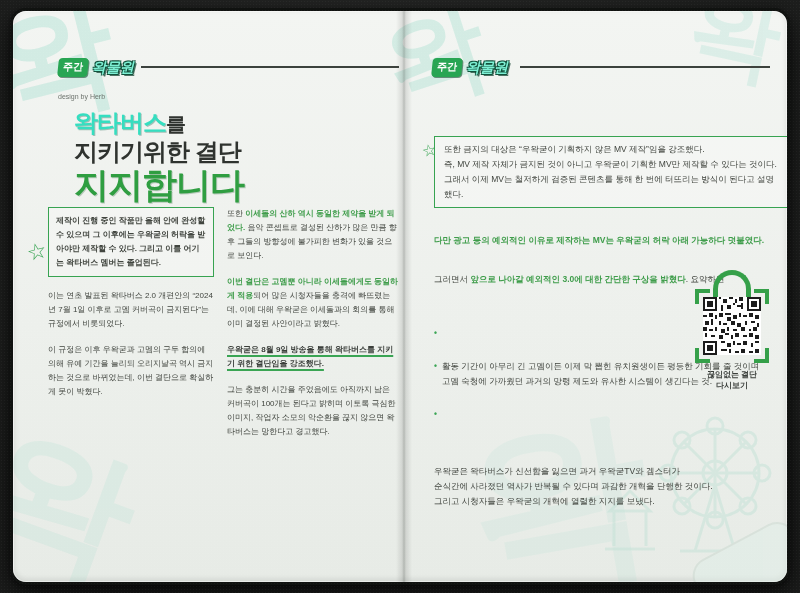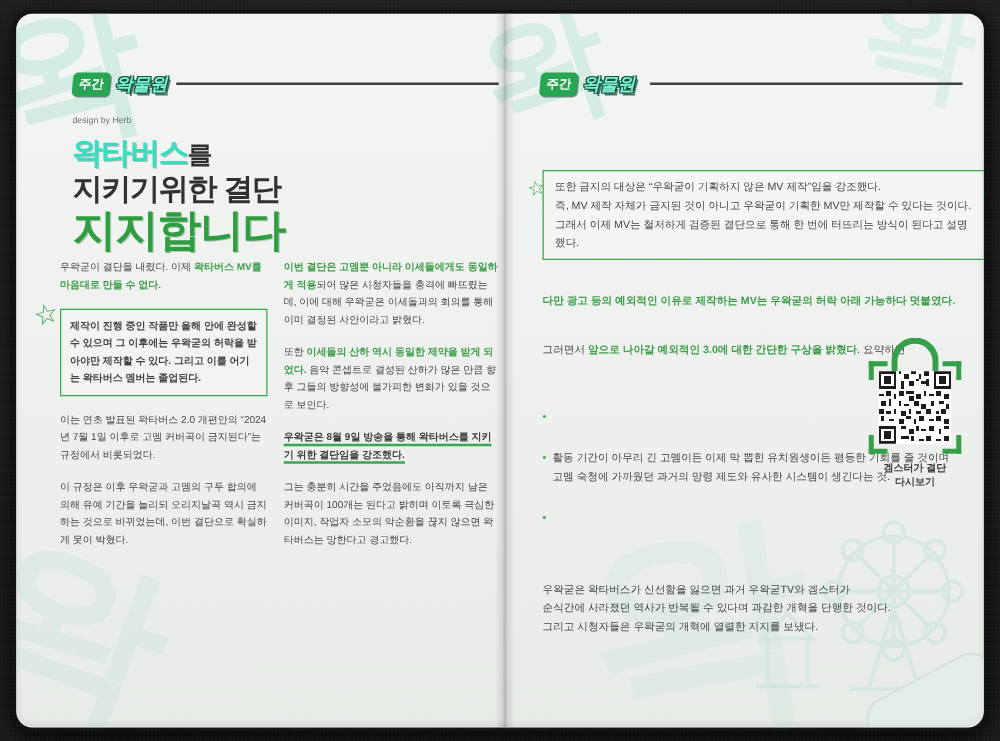--- a/index.html
+++ b/index.html
@@ -56,21 +56,21 @@
     font-size:14px; font-weight:bold; font-style:italic; letter-spacing:0;
     color:#7df0d4;
     text-shadow:-1px -1px 0 #11523c, 1px -1px 0 #11523c, -1px 1px 0 #11523c,
       1px 1px 0 #11523c, 2px 2px 0 rgba(10,60,40,.7);
     text-align:center;
   }
   .header-rule { position:absolute; height:2px; background:#3c423d; z-index:4; }
   .credit { position:absolute; font-size:7px; color:#6d736d; z-index:4; }
 
   
-  .headline { position:absolute; left:45px; top:98px; z-index:4; letter-spacing:-1px; }
+  .headline { position:absolute; left:61px; top:98px; z-index:4; letter-spacing:-1px; }
   .headline .l1 { font-size:24px; font-weight:bold; line-height:27px; }
   .headline .l1 .hl { color:#35dec0; text-shadow:1px 1px 0 rgba(22,94,74,.35); }
   .headline .l1 .rest { color:#2f332f; font-size:20px; }
   .headline .l2 { font-size:24px; font-weight:bold; color:#2f332f; line-height:27px; }
   .headline .l3 { font-size:35px; font-weight:bold; color:#2f9e41; line-height:40px;
     text-shadow:1px 1px 0 rgba(20,80,35,.25); }
 
   .star-icon { position:absolute; color:#3aa554; font-weight:bold; z-index:4; }
 
   
@@ -144,28 +144,27 @@
             <span class="hl">왁타버스</span><span class="rest">를</span>
           </div>
           <div class="l2">지키기위한 결단</div>
           <div class="l3">지지합니다</div>
         </h1>
 
         <div class="star-icon" style="left:14px; top:228px; font-size:22px; transform:rotate(-14deg);">☆</div>
 
         <div class="cols">
           <div class="col c1">
-            <p><span>우왁굳이 결단을 내렸다. 이제 </span><span class="green-b">왁타버스 MV를 마음대로 만들 수 없다.</span></p>
             <div class="box"><span>제작이 진행 중인 작품만 올해 안에 완성할 수 있으며 그 이후에는 우왁굳의 허락을 받아야만 제작할 수 있다. 그리고 이를 어기는 왁타버스 멤버는 졸업된다.</span></div>
             <p>이는 연초 발표된 왁타버스 2.0 개편안의 “2024년 7월 1일 이후로 고멤 커버곡이 금지된다”는 규정에서 비롯되었다.</p>
             <p>이 규정은 이후 우왁굳과 고멤의 구두 합의에 의해 유예 기간을 늘리되 오리지날곡 역시 금지하는 것으로 바뀌었는데, 이번 결단으로 확실하게 못이 박혔다.</p>
           </div>
           <div class="col c2">
+            <p><span>또한 </span><span class="green-b">이세돌의 산하 역시 동일한 제약을 받게 되었다.</span><span> 음악 콘셉트로 결성된 산하가 많은 만큼 향후 그들의 방향성에 불가피한 변화가 있을 것으로 보인다.</span></p>
             <p><span class="green-b">이번 결단은 고멤뿐 아니라 이세돌에게도 동일하게 적용</span><span>되어 많은 시청자들을 충격에 빠뜨렸는데, 이에 대해 우왁굳은 이세돌과의 회의를 통해 이미 결정된 사안이라고 밝혔다.</span></p>
-            <p><span>또한 </span><span class="green-b">이세돌의 산하 역시 동일한 제약을 받게 되었다.</span><span> 음악 콘셉트로 결성된 산하가 많은 만큼 향후 그들의 방향성에 불가피한 변화가 있을 것으로 보인다.</span></p>
             <p><span class="uline">우왁굳은 8월 9일 방송을 통해 왁타버스를 지키기 위한 결단임을 강조했다.</span></p>
             <p>그는 충분히 시간을 주었음에도 아직까지 남은 커버곡이 100개는 된다고 밝히며 이토록 극심한 이미지, 작업자 소모의 악순환을 끊지 않으면 왁타버스는 망한다고 경고했다.</p>
           </div>
         </div>
       </div>
 
       <div class="page right">
         <div class="ghost" style="left:-14px; top:-6px; font-size:100px; opacity:.30; transform:rotate(-18deg);">왁</div>
         <div class="ghost" style="left:290px; top:-20px; font-size:90px; opacity:.22; transform:rotate(12deg);">왁</div>
         <div class="ghost" style="left:70px; top:400px; font-size:180px; opacity:.10; transform:rotate(-10deg);">왁</div>
@@ -203,21 +202,21 @@
           <span class="badge-chip">주간</span>
           <span class="badge-logo">왁물원</span>
         </div>
         <div class="header-rule" style="left:120px; top:55px; width:250px;"></div>
 
         <div class="star-icon" style="left:22px; top:130px; font-size:16px; transform:rotate(-12deg);">☆</div>
 
         <div class="right-article" style="left:34px;">
           <div class="box3"><span>또한 금지의 대상은 “우왁굳이 기획하지 않은 MV 제작”임을 강조했다.
 즉, MV 제작 자체가 금지된 것이 아니고 우왁굳이 기획한 MV만 제작할 수 있다는 것이다.
-그래서 이제 MV는 철저하게 검증된 결단으로 통해 한 번에 터뜨리는 방식이 된다고 설명했다.</span></div>
+그래서 이제 MV는 철저하게 검증된 콘텐츠를 통해 한 번에 터뜨리는 방식이 된다고 설명했다.</span></div>
           <p class="green-b">다만 광고 등의 예외적인 이유로 제작하는 MV는 우왁굳의 허락 아래 가능하다 덧붙였다.</p>
           <p><span>그러면서 </span><span class="green-b">앞으로 나아갈 예외적인 3.0에 대한 간단한 구상을 밝혔다</span><span>. 요약하면</span></p>
           <ul class="bullets">
             <li><span class="mark">•</span></li>
             <li><span class="mark">•</span><span class="btxt">활동 기간이 아무리 긴 고멤이든 이제 막 뽑힌 유치원생이든 평등한 기회를 줄 것이며
 고멤 숙청에 가까웠던 과거의 망령 제도와 유사한 시스템이 생긴다는 것.</span></li>
             <li><span class="mark">•</span></li>
           </ul>
           <p style="margin-bottom:11px;">우왁굳은 왁타버스가 신선함을 잃으면 과거 우왁굳TV와 겜스터가
 순식간에 사라졌던 역사가 반복될 수 있다며 과감한 개혁을 단행한 것이다.
@@ -299,21 +298,21 @@
                 <rect x="26" y="22" width="2" height="1"></rect>
                   <rect x="9" y="26" width="3" height="1"></rect>
                 <rect x="13" y="26" width="1" height="2"></rect>
                   <rect x="16" y="27" width="2" height="1"></rect>
                 <rect x="19" y="26" width="2" height="2"></rect>
                   <rect x="23" y="27" width="2" height="1"></rect>
                 <rect x="26" y="26" width="2" height="2"></rect>
               </g>
             </svg>
           </div>
-          <div class="qr-caption">겜스터가 결단
+          <div class="qr-caption">끊임없는 결단
 다시보기</div>
         </div>
       </div>
 
       <div class="fold"></div>
     </div>
   </div>
 </div>
 
 </body></html>

